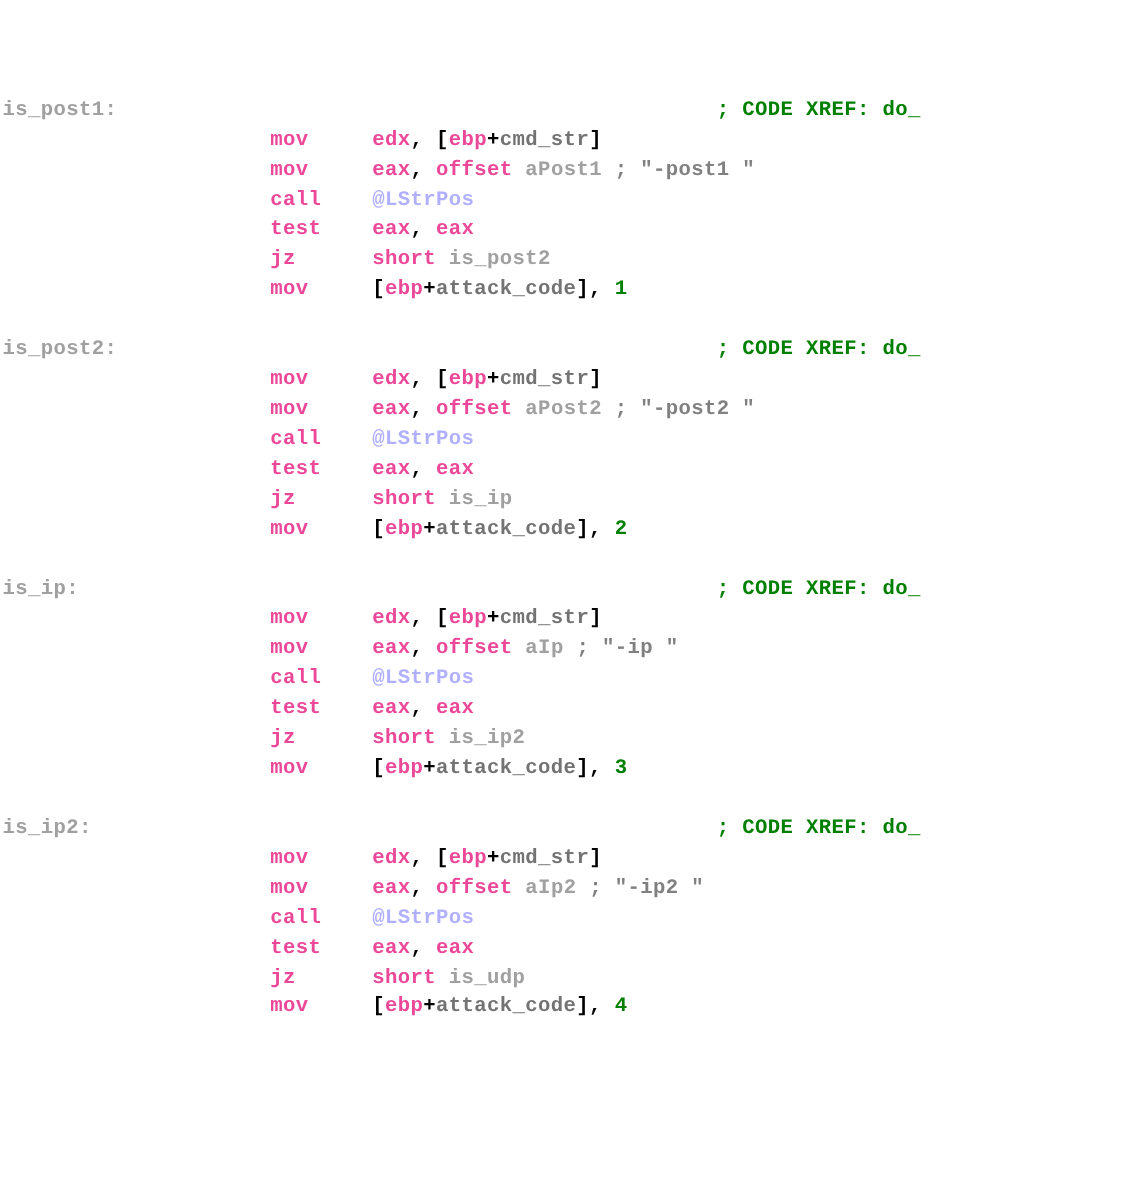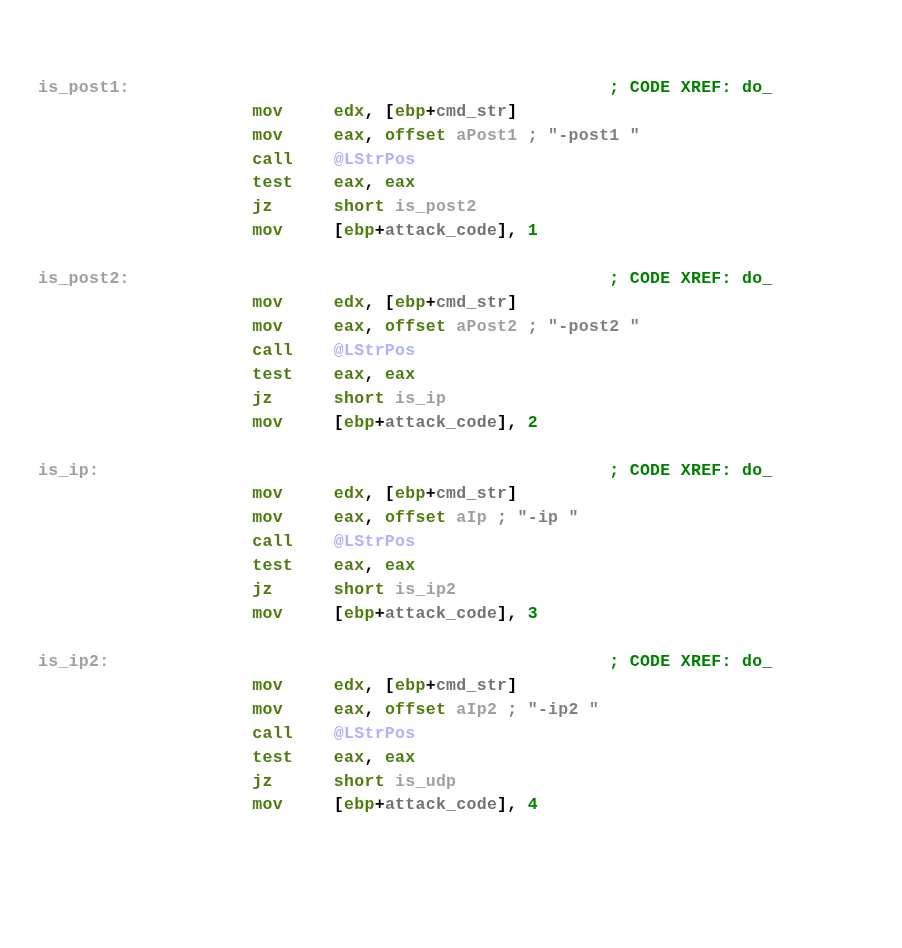--- a/index.html
+++ b/index.html
@@ -10,23 +10,23 @@
     font-size: 16.5px;
     line-height: 1.45;
     font-weight: bold;
     white-space: pre;
     overflow: hidden;
     width: 902px;
     height: 948px;
     box-sizing: border-box;
     letter-spacing: 0.3px;
   }
-  .line { display: block; margin-left: 36px; }
+  .line { display: block; }
   .c-gray  { color: #a0a0a0; }
-  .c-navy  { color: #4d7c0f; }
+  .c-navy  { color: #ec4899; }
   .c-var   { color: #737373; }
   .c-num   { color: #008000; }
   .c-com   { color: #808080; }
   .c-func  { color: #b0b0ff; }
   .c-xref  { color: #008000; }
   .c-black { color: #000000; }
 </style>
 </head>
 <body>
 

